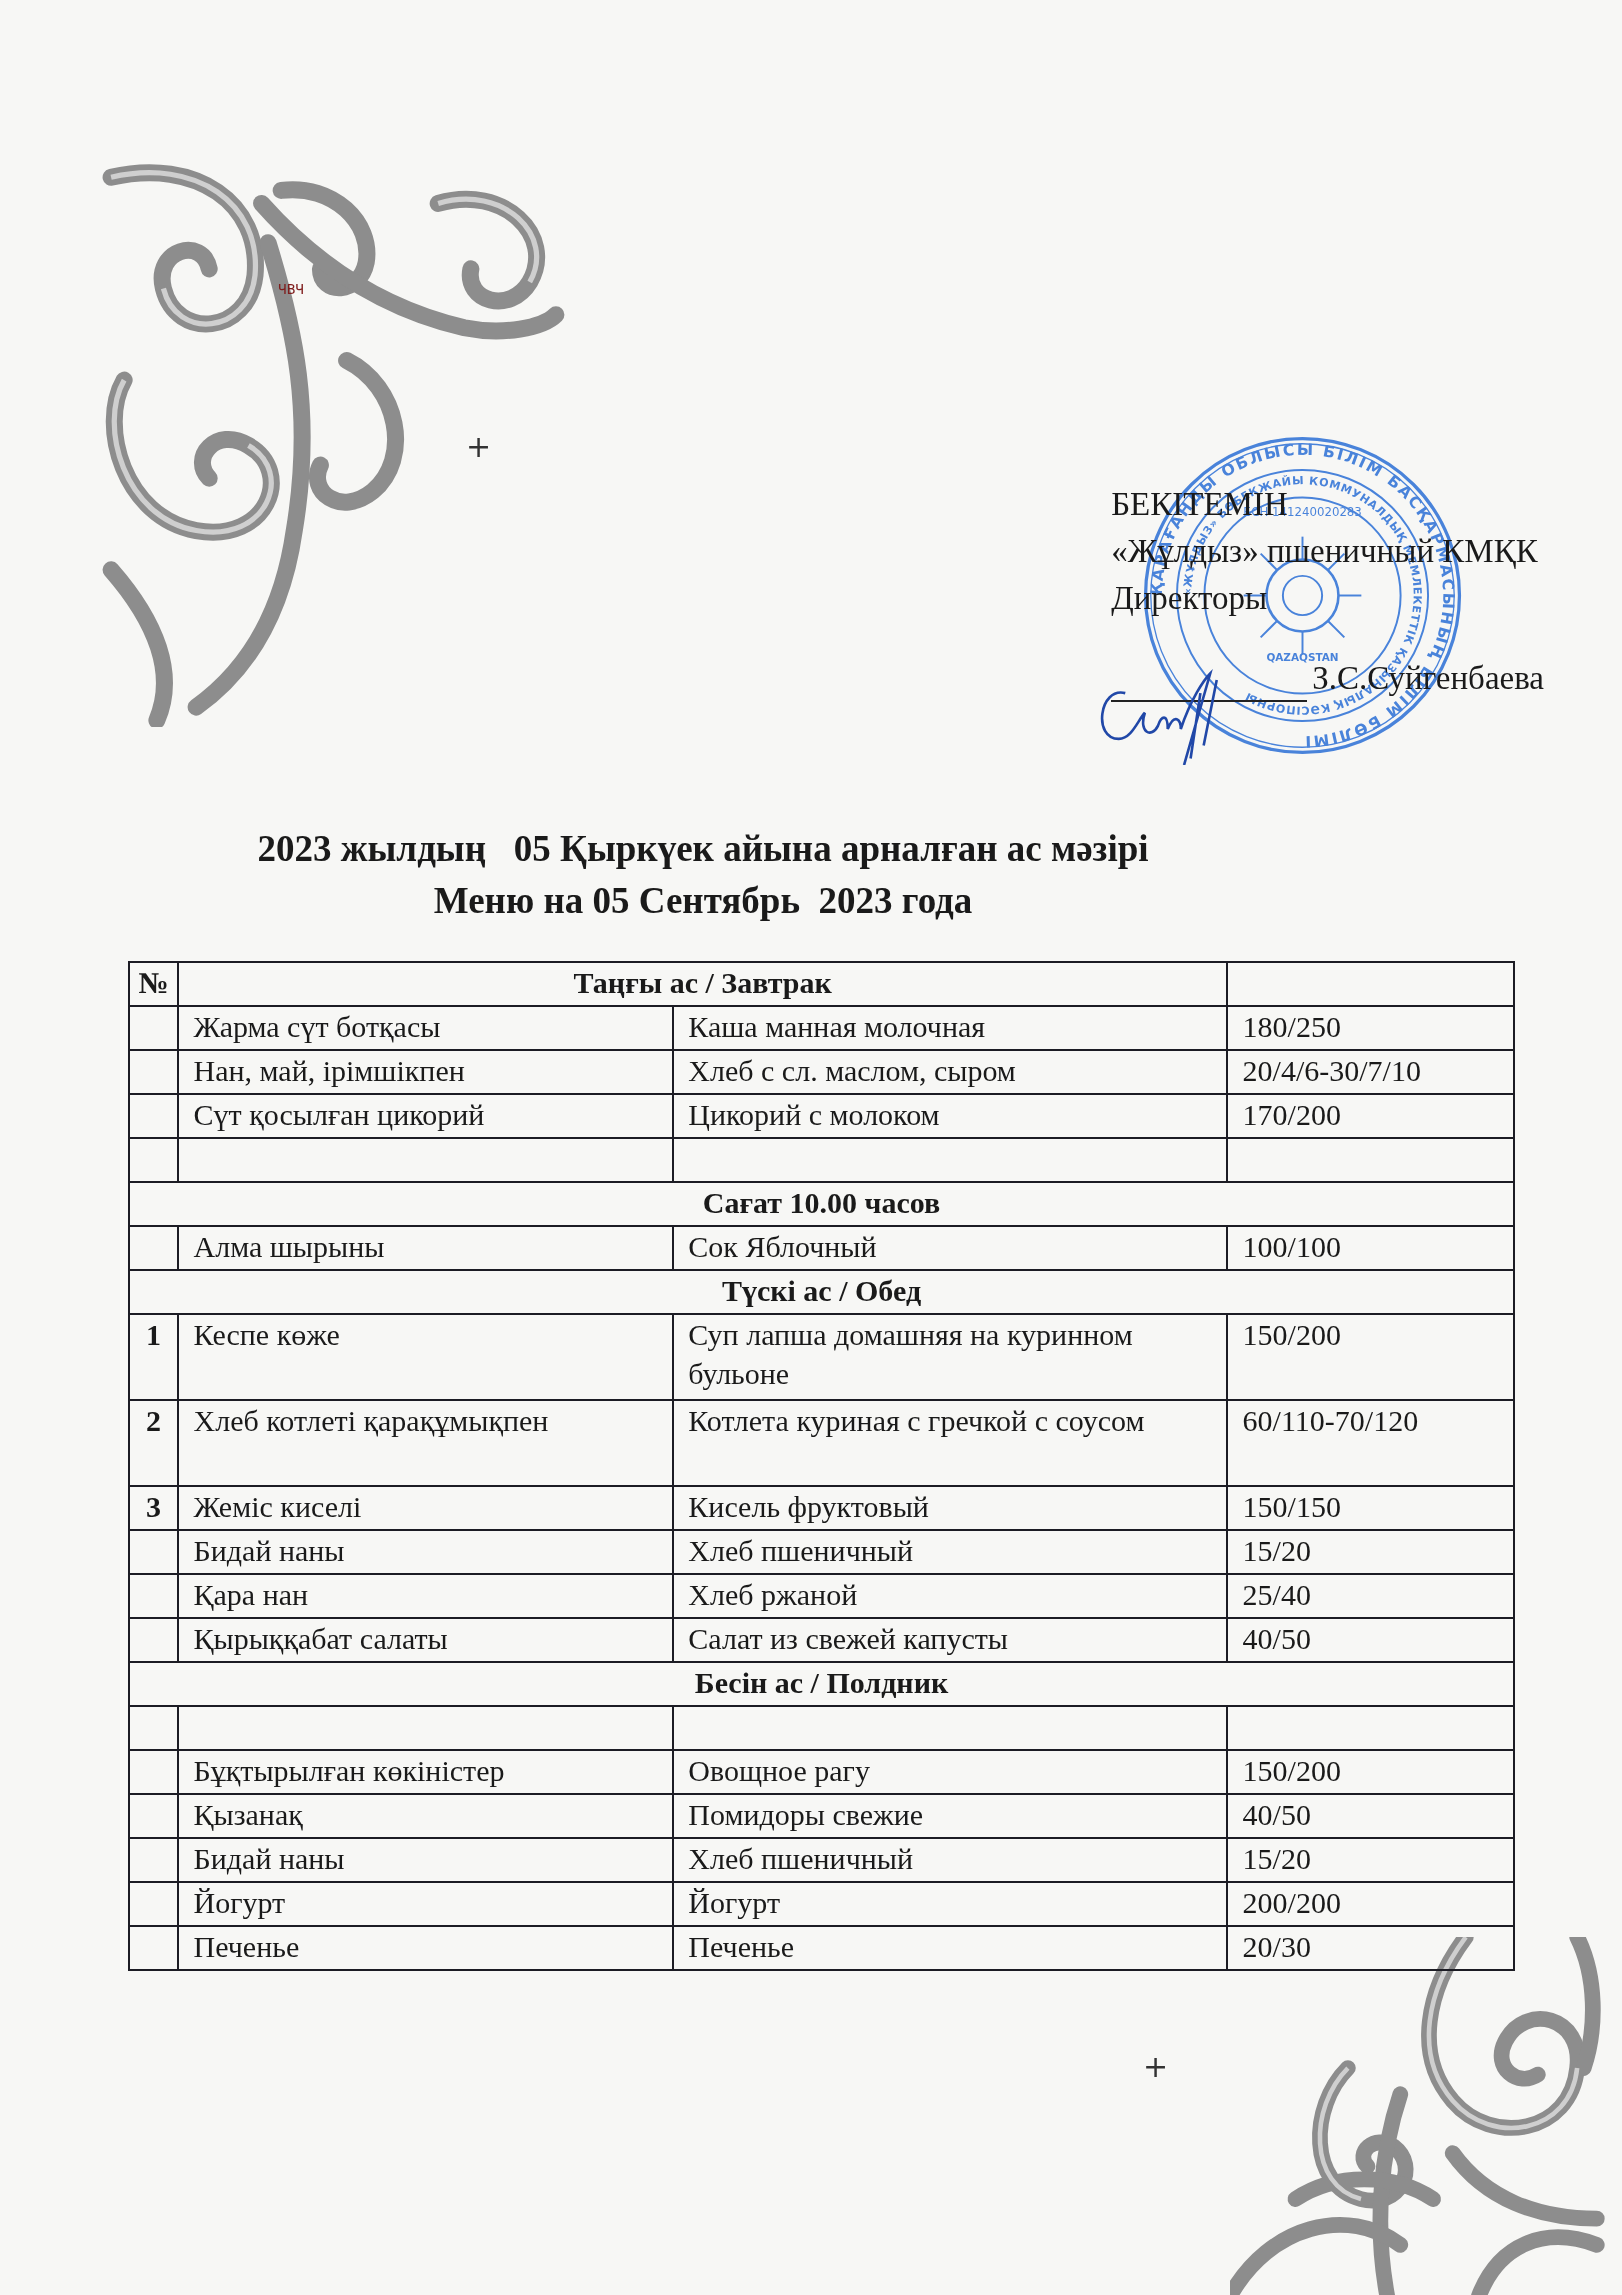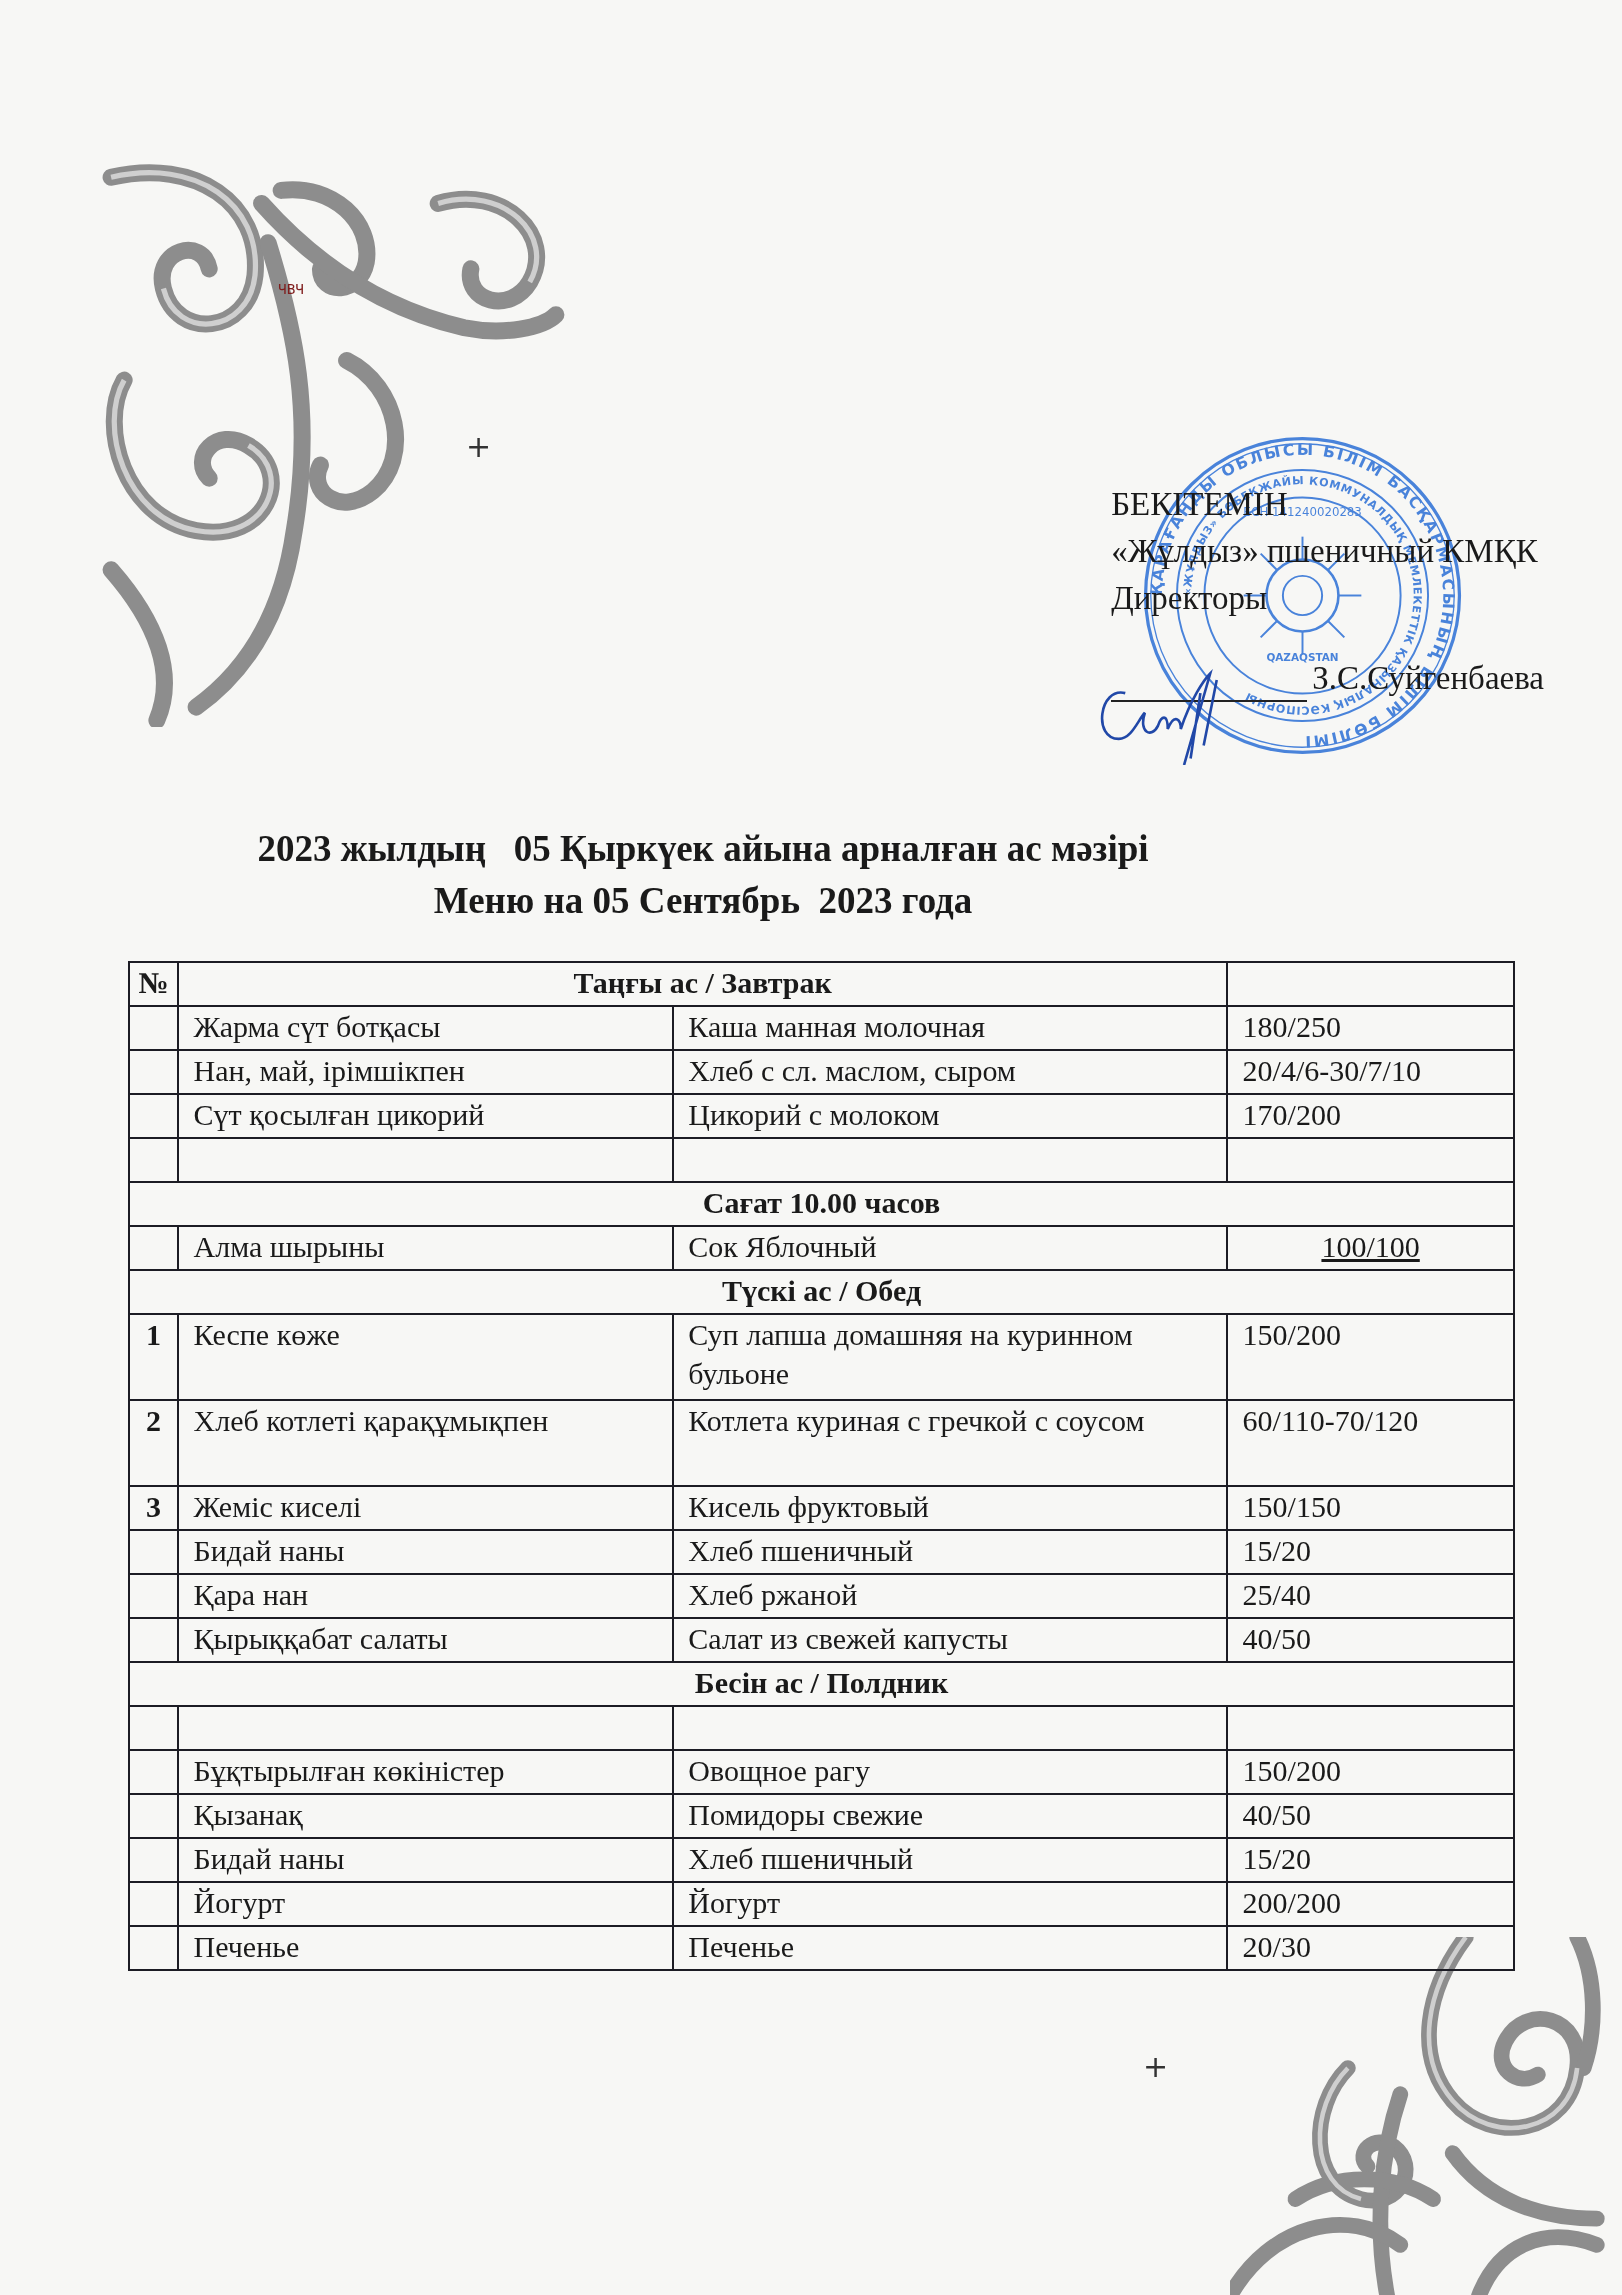--- a/index.html
+++ b/index.html
@@ -23,21 +23,21 @@
 
   table.menu { position:absolute; left:128px; top:961px; width:1387px; border-collapse:collapse; font-size:30px; }
   table.menu td { border:2px solid #1c1c24; padding:0 14.4px; vertical-align:top; height:42px; line-height:39px; }
   table.menu td.num { width:18.3px; padding:0 7.9px; text-align:center; font-weight:bold; }
   table.menu td.kz { width:452px; }
   table.menu td.ru { width:510px; }
   table.menu td.qty { width:249px; }
   table.menu tr.section td { text-align:center; font-weight:bold; }
   table.menu tr.tall td { height:84px; }
   table.menu tr.empty td { height:42px; }
-  .qty-center { text-align:center;text-decoration:underline; }
+  .qty-center { text-align:left; }
 </style>
 </head>
 <body>
 
 <svg class="ornament orn-tl" viewBox="0 0 720 860">
   <g fill="none" stroke="#8d8d8d" stroke-width="26" stroke-linecap="round">
     <path d="M20 20 C 150 -10, 250 60, 240 170 C 230 260, 120 270, 100 190 C 85 130, 160 110, 170 160"></path>
     <path d="M280 40 C 360 30, 420 90, 410 150 C 400 200, 340 200, 340 160"></path>
     <path d="M520 60 C 620 30, 700 110, 660 180 C 630 230, 560 210, 570 160"></path>
     <path d="M250 60 C 330 150, 430 220, 560 250 C 620 262, 680 250, 700 230"></path>

